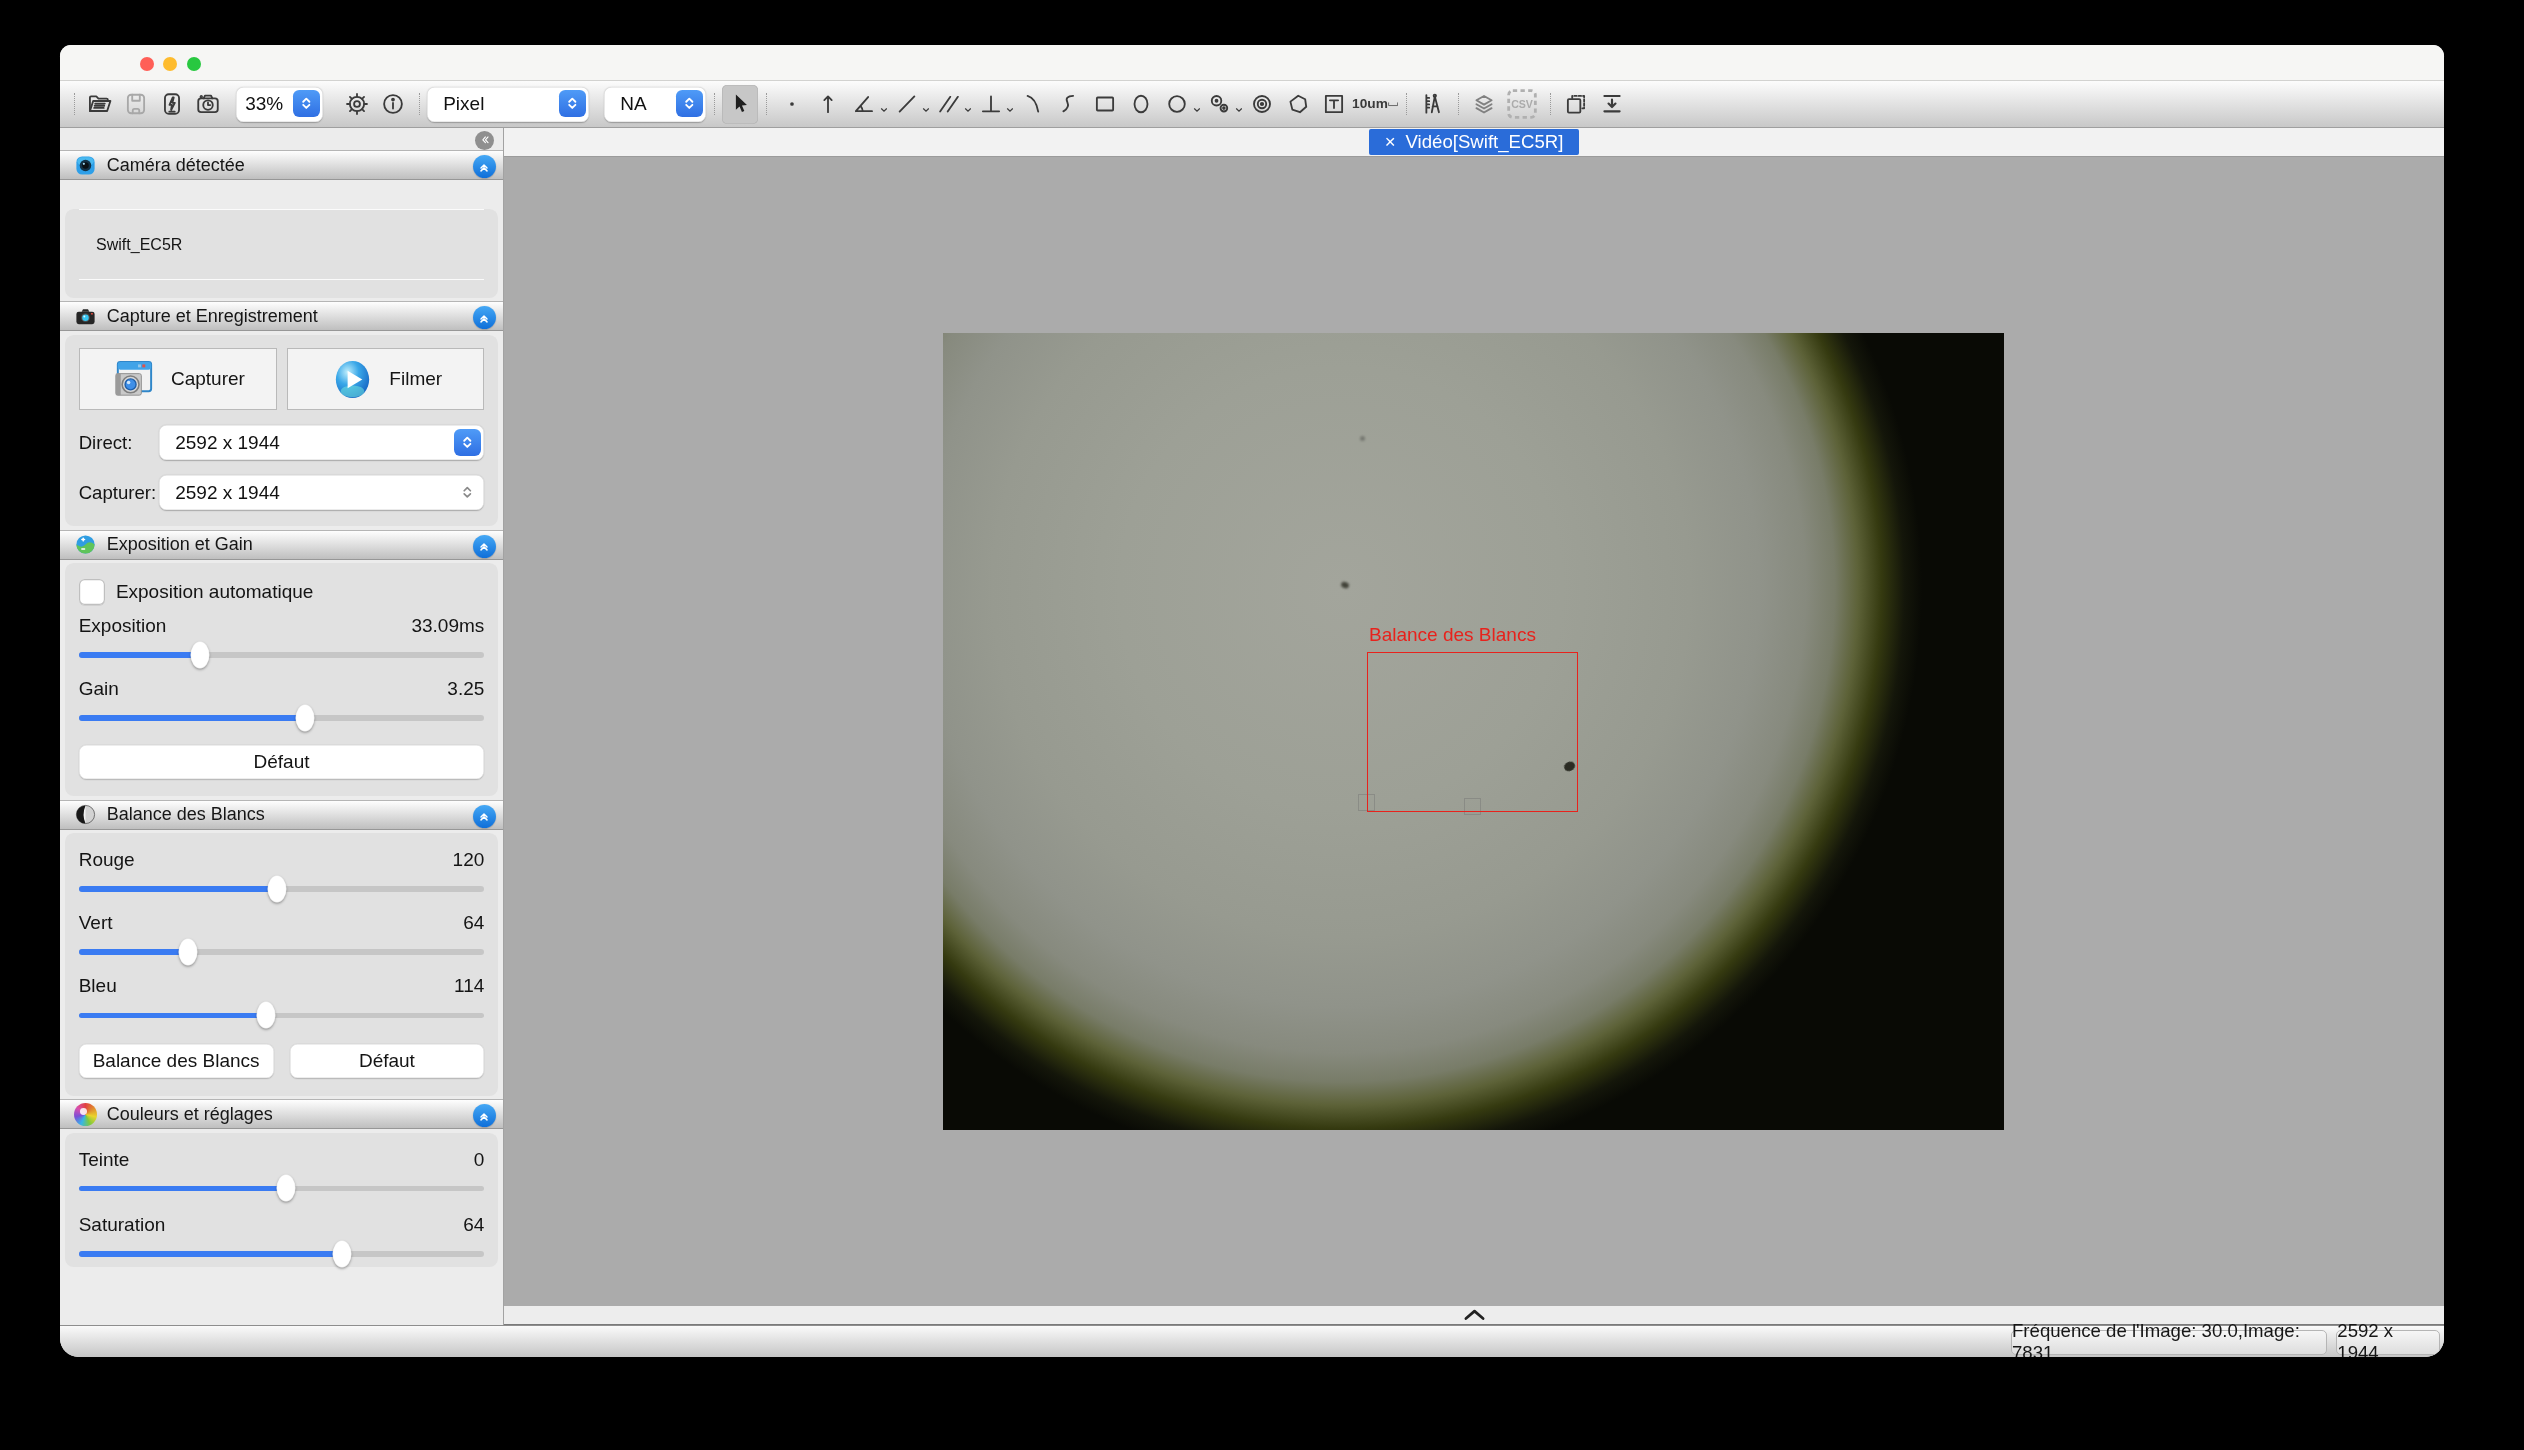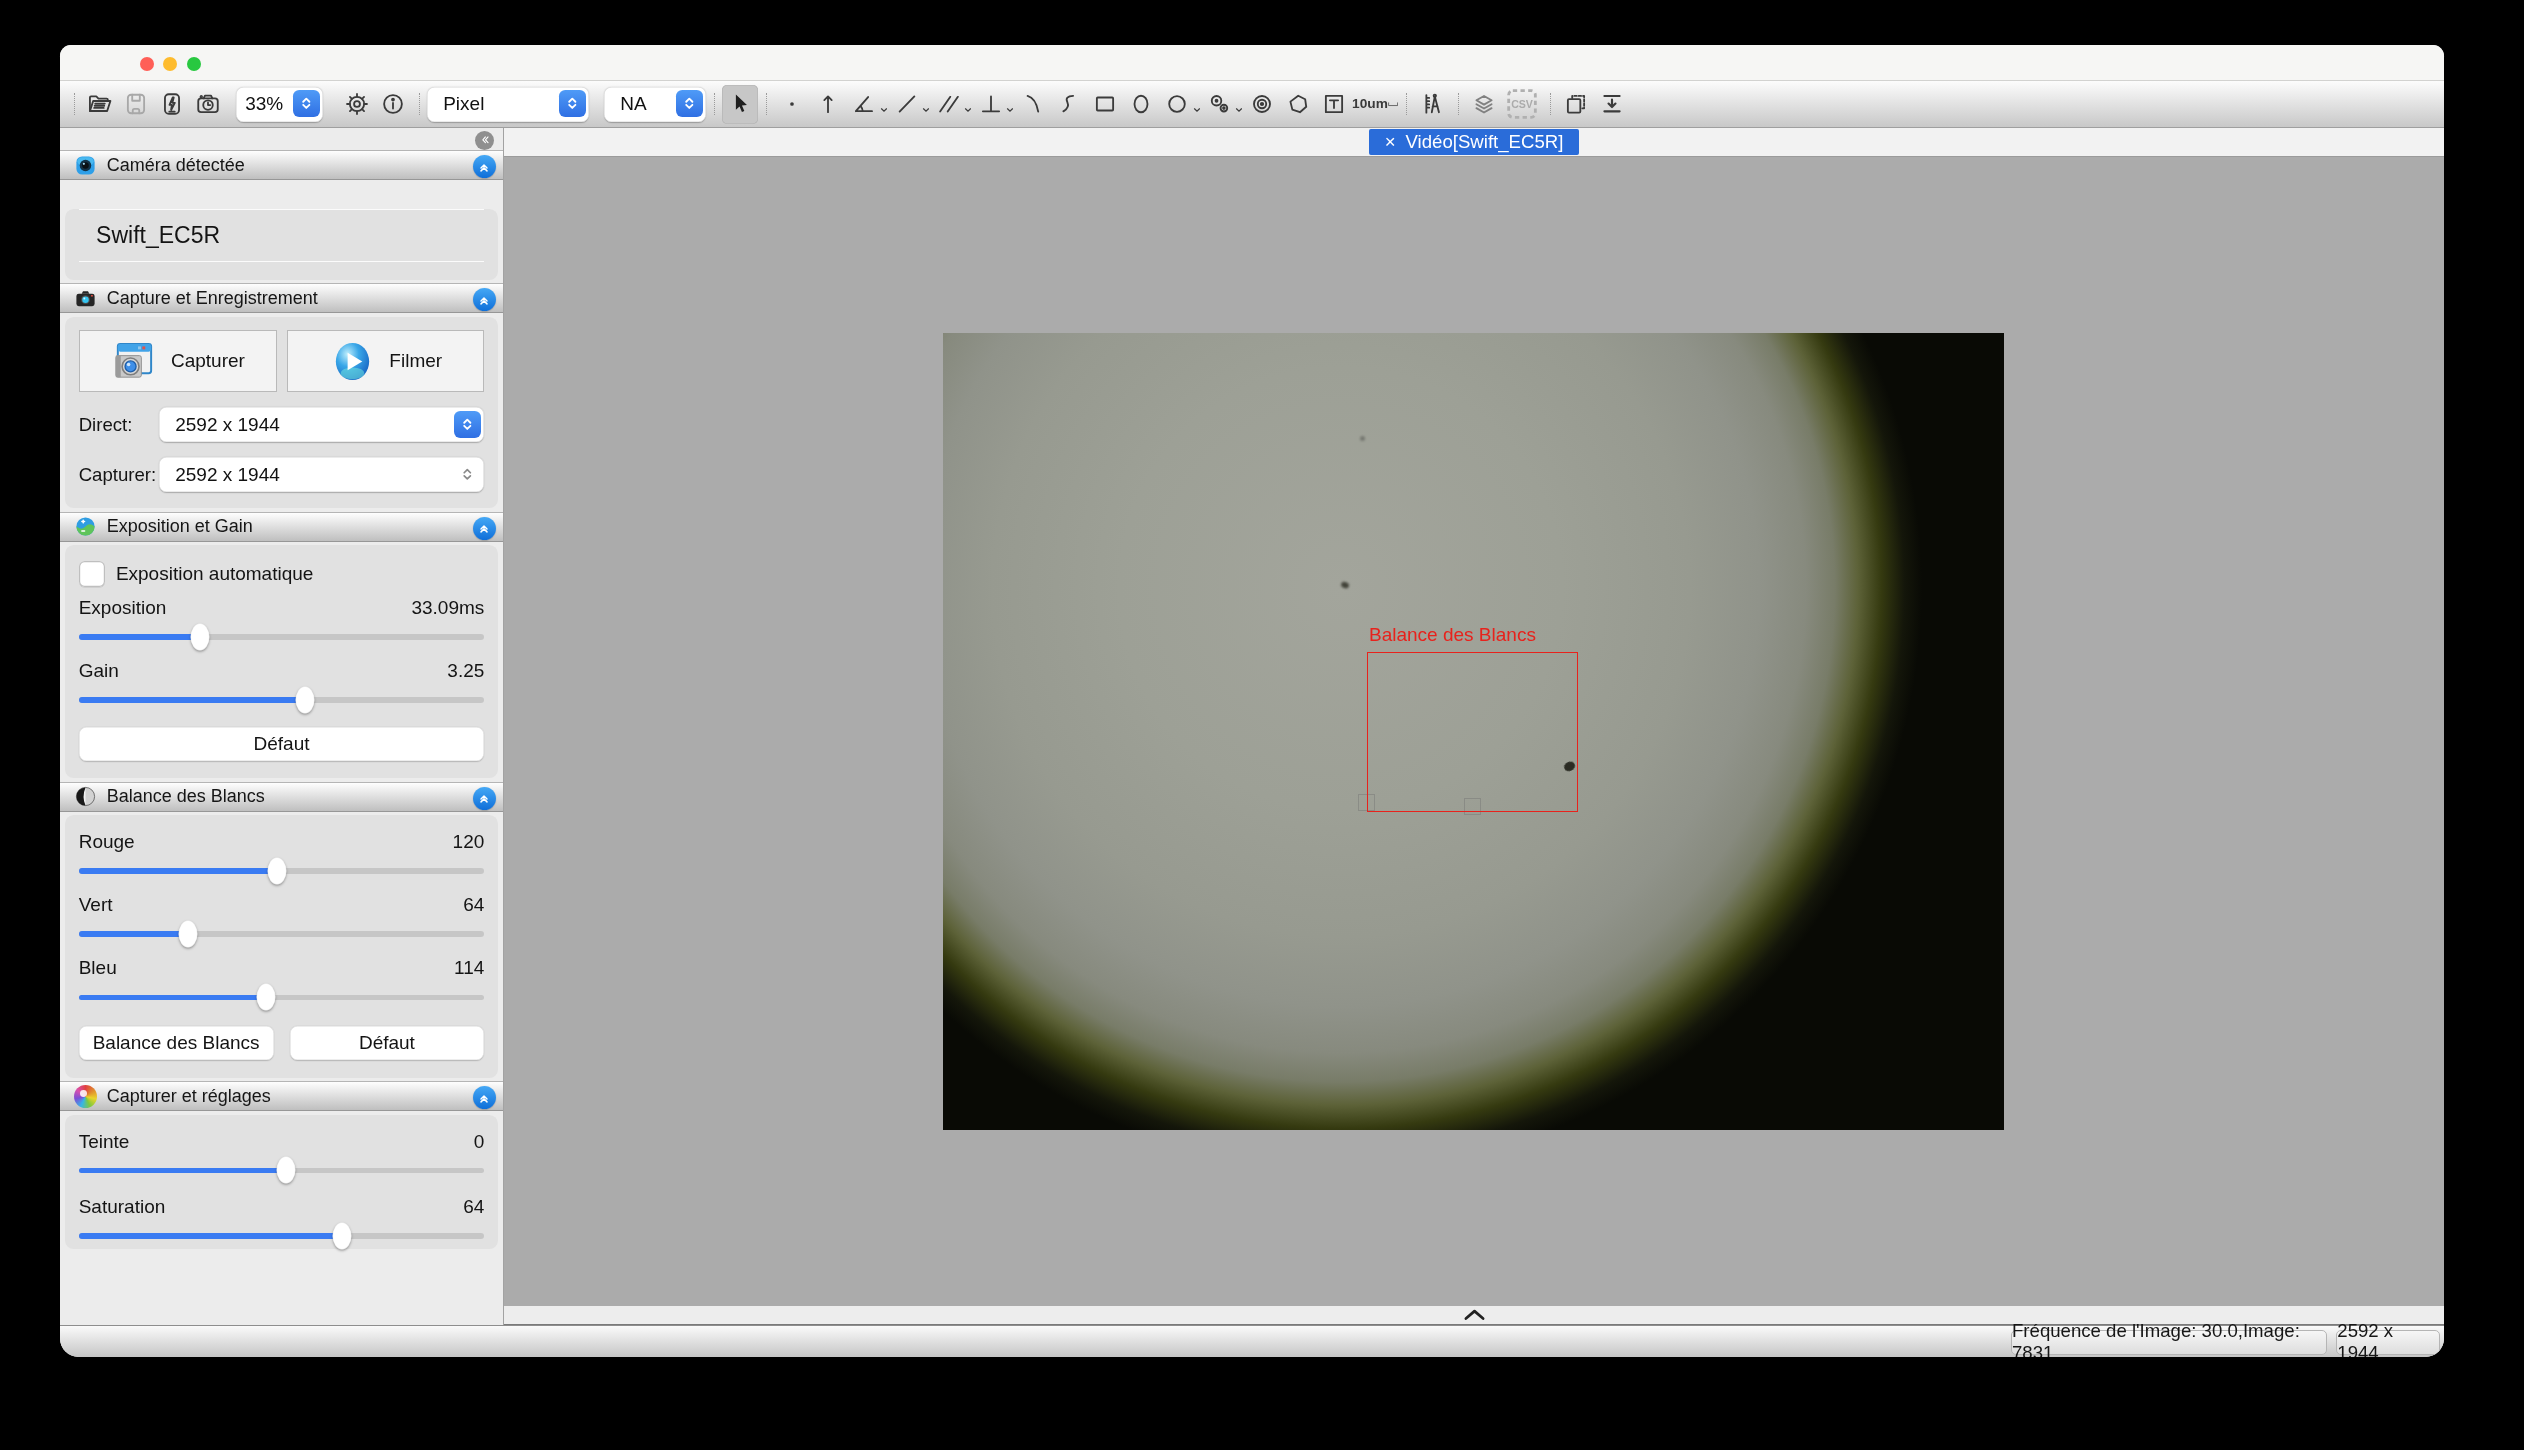--- a/index.html
+++ b/index.html
@@ -44,22 +44,22 @@
   .phead { height:30px; background:linear-gradient(#fefefe,#bfbfbf); border-top:0.6px solid #b5b5b5; border-bottom:0.6px solid #979797;
            display:flex; align-items:center; padding:0 8.7px; position:relative; }
   .picon { width:23px; height:23px; margin-left:5px; margin-right:10px; flex:0 0 auto; }
   .ptitle { font-size:18px; color:#161616; }
   .pcollapse { position:absolute; right:7.5px; top:3.7px; width:23px; height:23px; border-radius:50%;
                background:linear-gradient(#45a8f5,#0f6fd9); display:flex; align-items:center; justify-content:center;
                box-shadow:0 0.6px 1.2px rgba(0,0,0,.3); }
   .pcollapse svg { width:16px; height:16px; }
   .pbody { background:#e1e1e1; border-radius:8.7px; margin:3.1px 5px 0 5px; padding:0 13.7px; }
   
-  .devrow { margin-top:29px; height:53px; border-top:1.2px solid rgba(255,255,255,.85); border-bottom:1.2px solid rgba(255,255,255,.85);
-            display:flex; align-items:center; padding-left:17.4px; font-size:23px; color:#141414; }
+  .devrow { margin-top:29px; height:71px; border-top:1.2px solid rgba(255,255,255,.85); border-bottom:1.2px solid rgba(255,255,255,.85);
+            display:flex; align-items:center; padding-left:17.4px; font-size:16px; color:#141414; }
   .pbody.camera { padding-bottom:17.4px; }
   
   .bigbtns { display:flex; gap:10px; padding-top:13.7px; }
   .bigbtn { flex:1; height:62px; background:#f3f3f3; border:1.2px solid #b9b9b9; display:flex; align-items:center; justify-content:center;
             gap:13.7px; font-size:19px; color:#141414; }
   .bigbtn svg { width:47px; height:47px; }
   .selrow { display:flex; align-items:center; margin-top:15px; }
   .selrow .lab { width:78px; font-size:18.6px; color:#141414; flex:0 0 auto; }
   .selrow .popup { flex:1; margin-left:2.5px; }
   .pbody.capture { padding-bottom:16px; }
@@ -598,21 +598,21 @@
             <button class="btn">Défaut</button>
           </div>
         </div>
       </section>
 
       <section class="panel">
         <div class="phead">
           <span class="picon" style="border-radius:50%; background:conic-gradient(#e04040,#e08a2e,#ead42c,#7ec93e,#36b5e8,#7b4fd6,#d84fae,#e04040); position:relative;">
             <span style="position:absolute;left:26%;top:22%;width:30%;height:30%;border-radius:50%;background:rgba(255,255,255,.85);"></span>
           </span>
-          <span class="ptitle">Capturer et réglages</span>
+          <span class="ptitle">Couleurs et réglages</span>
           <span class="pcollapse">
             <svg viewBox="0 0 24 24">
                 <path d="M7.5 13.4 L12 8.9 L16.5 13.4 M7.5 17.8 L12 13.3 L16.5 17.8" stroke="#fff" stroke-width="2.2" fill="none" stroke-linecap="round" stroke-linejoin="round"></path>
               </svg>
           </span>
         </div>
         <div class="pbody">
           <div class="grp first">
             <div class="lrow">
               <span>Teinte</span>

